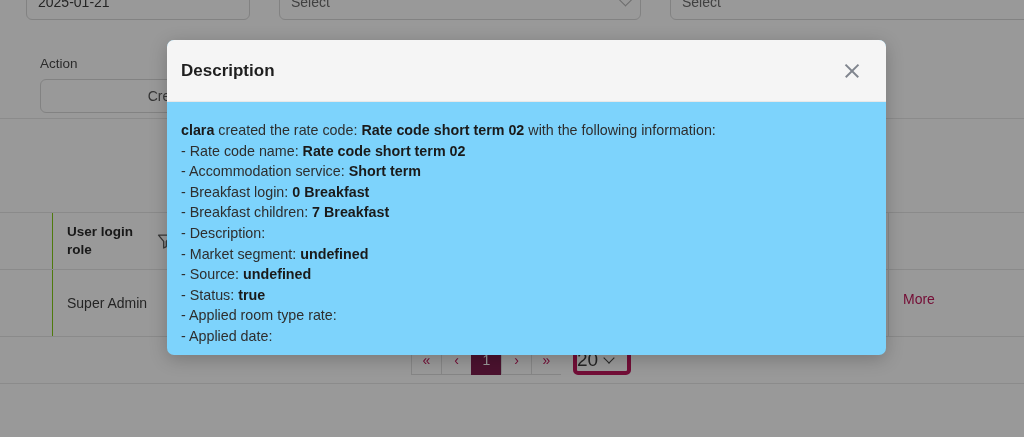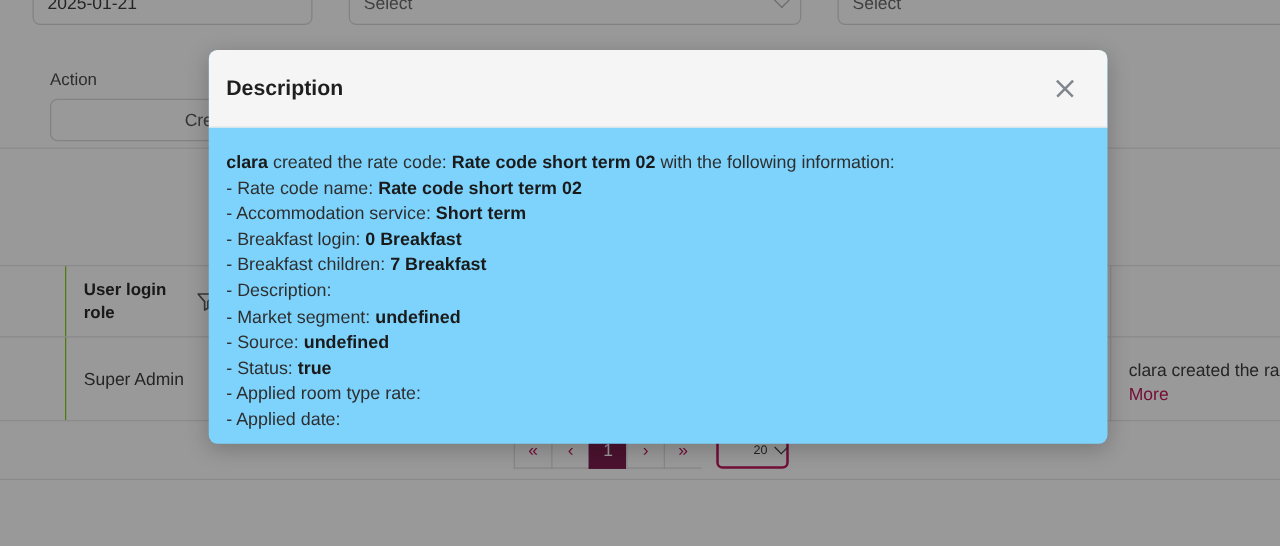--- a/index.html
+++ b/index.html
@@ -178,28 +178,28 @@
   .pg-btn:last-of-type { border-right: 1px solid #e0e0e0; }
   .pg-btn.active {
     background: #7d1f4f;
     color: #ffffff;
     border-color: #7d1f4f;
   }
   .pg-size {
     margin-left: 12px;
     width: 58px;
     height: 30px;
-    border: 2px solid #be185d;
+    border: 4px solid #be185d;
     border-radius: 5px;
     background: #ffffff;
     display: flex;
     align-items: center;
-    justify-content: flex-end;
+    justify-content: flex-start;
     gap: 7px;
-    font-size: 10px;
+    font-size: 19px;
     color: #3d3d3d;
     box-sizing: border-box;
     cursor: pointer;
   }
   .pg-caret {
     width: 7px;
     height: 7px;
     border-right: 1.7px solid #444;
     border-bottom: 1.7px solid #444;
     transform: translateY(-2px) rotate(45deg);
@@ -316,21 +316,20 @@
   <div class="filter-icon-wrap">
     <svg viewBox="0 0 18 18" width="18" height="18" aria-hidden="true">
       <path d="M2.5 3.2 h13 l-5.2 6.1 v5.3 l-2.6 1.4 v-6.7 z" fill="none" stroke="#5c5c5c" stroke-width="1.3" stroke-linejoin="round"></path>
     </svg>
   </div>
 
   <div class="tbody-row">
     <div class="cell td-cell c-status">94</div>
     <div class="cell td-cell c-role">Super Admin</div>
     <div class="cell c-desc">
-      <span class="desc-text">clara created the ra</span>
       <span class="more-link">More</span>
     </div>
   </div>
 
   <div class="pagination">
     <div class="pg-btn">«</div>
     <div class="pg-btn">‹</div>
     <div class="pg-btn active">1</div>
     <div class="pg-btn">›</div>
     <div class="pg-btn">»</div>

